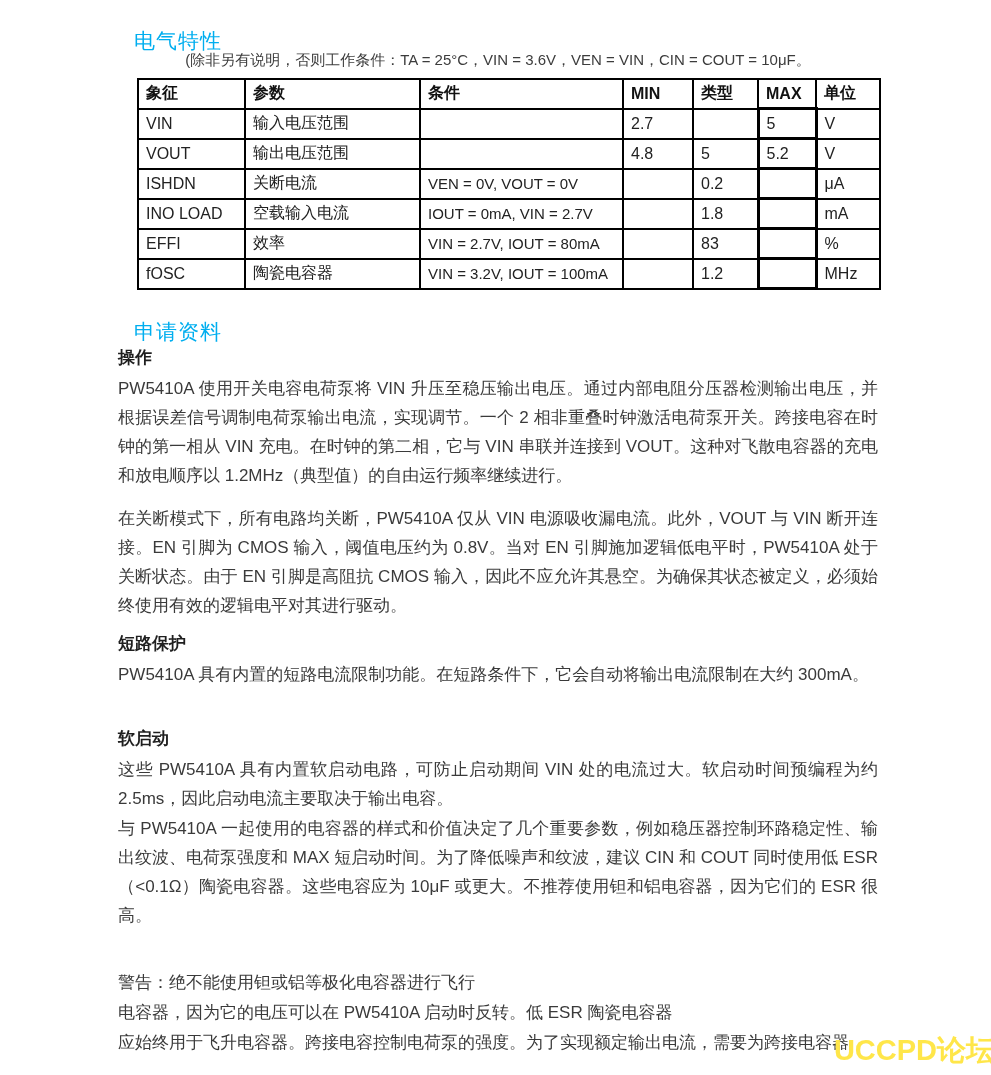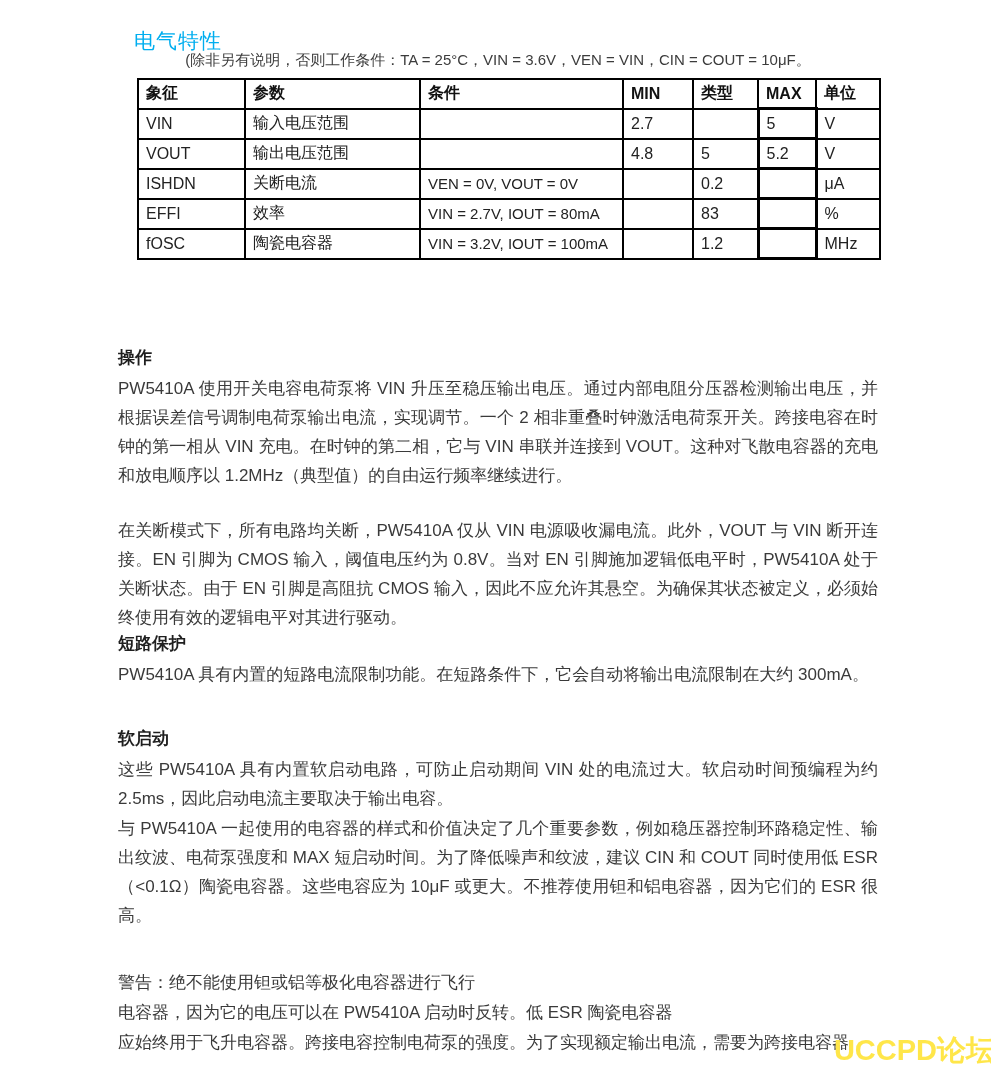--- a/index.html
+++ b/index.html
@@ -66,21 +66,21 @@
     font-weight: bold;
     color: #1f1f1f;
   }
   .section p {
     margin: 0;
     font-size: 17px;
     line-height: 29px;
     color: #3a3a3a;
     text-align: justify;
   }
-  .section p + p { margin-top: 26px; }
+  .section p + p { margin-top: 14px; }
   .sec-4 p { text-align: left; line-height: 28px; }
   .sec-4 p + p { margin-top: 2px; }
 
   .watermark {
     position: absolute;
     top: 1033px;
     right: -4px;
     font-size: 29px;
     line-height: 34px;
     font-weight: bold;
@@ -140,40 +140,50 @@
         <tr>
           <td class="col-symbol">ISHDN</td>
           <td class="col-param">关断电流</td>
           <td class="col-cond">VEN = 0V, VOUT = 0V</td>
           <td class="col-min"></td>
           <td class="col-typ">0.2</td>
           <td class="col-max max-cell"></td>
           <td class="col-unit">μA</td>
         </tr>
         <tr>
+          <td class="col-symbol">INO LOAD</td>
+          <td class="col-param">空载输入电流</td>
+          <td class="col-cond">IOUT = 0mA, VIN = 2.7V</td>
+          <td class="col-min"></td>
+          <td class="col-typ">1.8</td>
+          <td class="col-max max-cell"></td>
+          <td class="col-unit">mA</td>
+        </tr>
+        <tr>
           <td class="col-symbol">EFFI</td>
           <td class="col-param">效率</td>
           <td class="col-cond">VIN = 2.7V, IOUT = 80mA</td>
           <td class="col-min"></td>
           <td class="col-typ">83</td>
           <td class="col-max max-cell"></td>
           <td class="col-unit">%</td>
         </tr>
         <tr>
           <td class="col-symbol">fOSC</td>
           <td class="col-param">陶瓷电容器</td>
           <td class="col-cond">VIN = 3.2V, IOUT = 100mA</td>
           <td class="col-min"></td>
           <td class="col-typ">1.2</td>
           <td class="col-max max-cell"></td>
           <td class="col-unit">MHz</td>
         </tr>
       </tbody>
   </table>
 
+  <h1 class="abs doc-title title-application" style="color: rgb(0, 174, 239);">申请资料</h1>
 
   <div id="sections">
       <div class="section sec-0">
         <h3>操作</h3>
         <p>PW5410A 使用开关电容电荷泵将 VIN 升压至稳压输出电压。通过内部电阻分压器检测输出电压，并根据误差信号调制电荷泵输出电流，实现调节。一个 2 相非重叠时钟激活电荷泵开关。跨接电容在时钟的第一相从 VIN 充电。在时钟的第二相，它与 VIN 串联并连接到 VOUT。这种对飞散电容器的充电和放电顺序以 1.2MHz（典型值）的自由运行频率继续进行。</p>
         <p>在关断模式下，所有电路均关断，PW5410A 仅从 VIN 电源吸收漏电流。此外，VOUT 与 VIN 断开连接。EN 引脚为 CMOS 输入，阈值电压约为 0.8V。当对 EN 引脚施加逻辑低电平时，PW5410A 处于关断状态。由于 EN 引脚是高阻抗 CMOS 输入，因此不应允许其悬空。为确保其状态被定义，必须始终使用有效的逻辑电平对其进行驱动。</p>
       </div>
       <div class="section sec-1">
         <h3>短路保护</h3>
         <p>PW5410A 具有内置的短路电流限制功能。在短路条件下，它会自动将输出电流限制在大约 300mA。</p>

